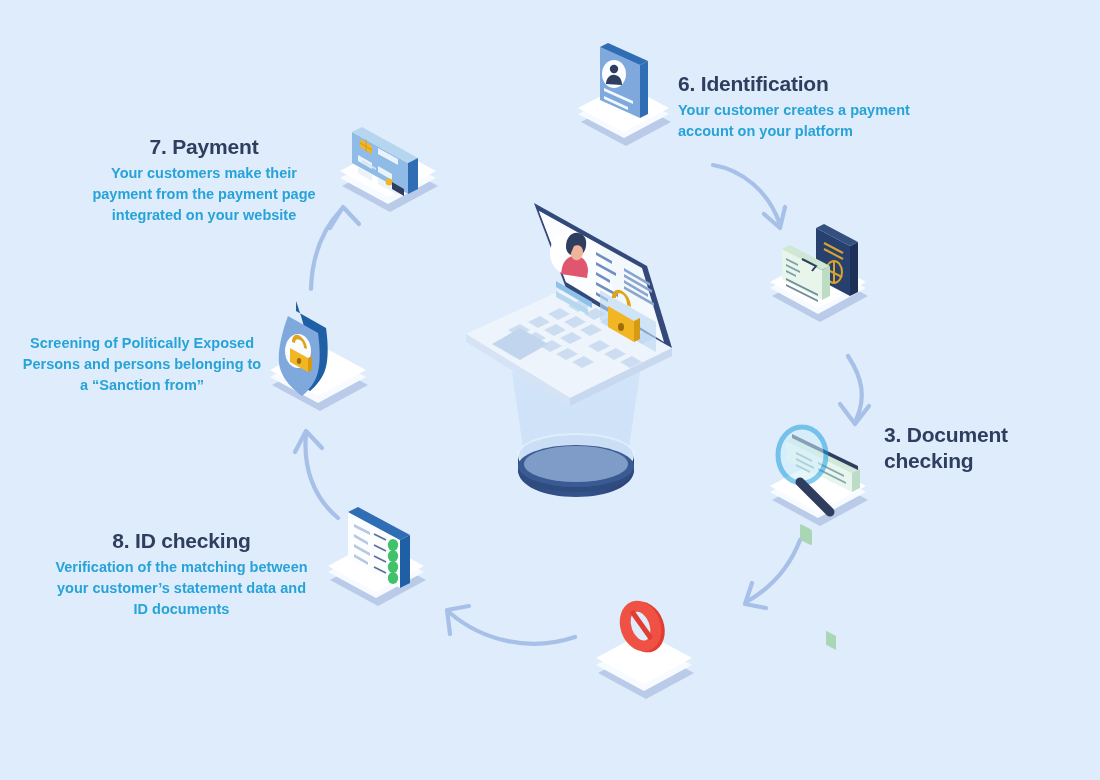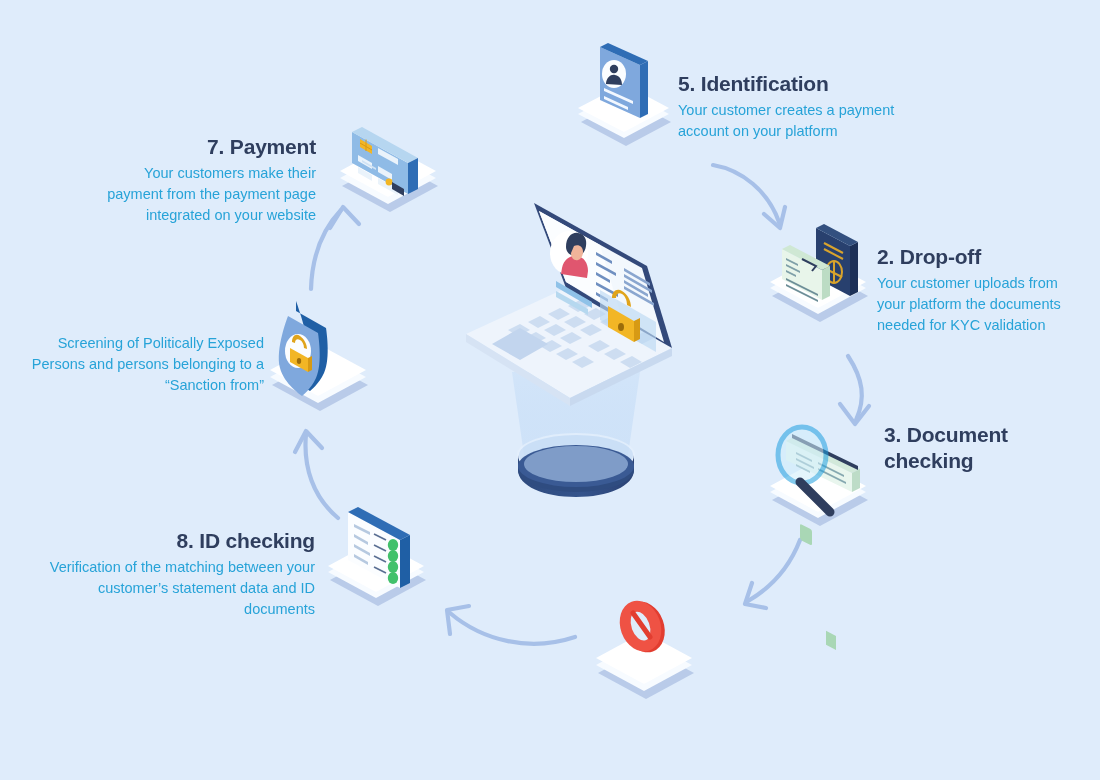--- a/index.html
+++ b/index.html
@@ -15,23 +15,23 @@
   .svg-layer{position:absolute;left:0;top:0;width:1100px;height:780px;}
 
   
   .step{position:absolute;}
   .step .title{
     font-size:21px;font-weight:bold;color:#2f3e5e;
     letter-spacing:-0.2px;line-height:1.22;margin:0 0 3px 0;
   }
   .step .desc{
     font-size:14.5px;color:#27a3d8;line-height:1.46;margin:0;
-    font-weight:400;
+    font-weight:700;
   }
-  .align-right{text-align:right;}
+  .align-right{text-align:center;}
   .align-left{text-align:left;}
 
   
   #s1{left:678px;top:71px;width:250px;}
   #s2{left:877px;top:244px;width:205px;}
   #s3{left:884px;top:422px;width:180px;}
   #s4{left:700px;top:620px;width:290px;}
   #s5{left:48px;top:528px;width:267px;}
   #s6{left:20px;top:333px;width:244px;}
   #s7{left:92px;top:134px;width:224px;}
@@ -323,28 +323,24 @@
       <g fill="#cfe2f4">
         <path d="M362,160 L376,168 L376,170 L362,162 Z"></path>
       </g>
 
       <circle cx="389" cy="182" r="3.4" fill="#f2b625"></circle>
       <path d="M392,182 L404,189 L404,196 L392,189 Z" fill="#2f3e5e"></path>
     </g>
   </svg>
 
   <div class="step align-left" id="s1">
-    <p class="title">5. Identification</p>
+    <p class="title">6. Identification</p>
     <p class="desc">Your customer creates a payment account on your platform</p>
   </div>
 
-  <div class="step align-left" id="s2">
-    <p class="title">2. Drop-off</p>
-    <p class="desc">Your customer uploads from your platform the documents needed for KYC validation</p>
-  </div>
 
   <div class="step align-left" id="s3">
     <p class="title">3. Document checking</p>
   </div>
 
 
   <div class="step align-right" id="s5">
     <p class="title">8. ID checking</p>
     <p class="desc">Verification of the matching between your customer’s statement data and ID documents</p>
   </div>

